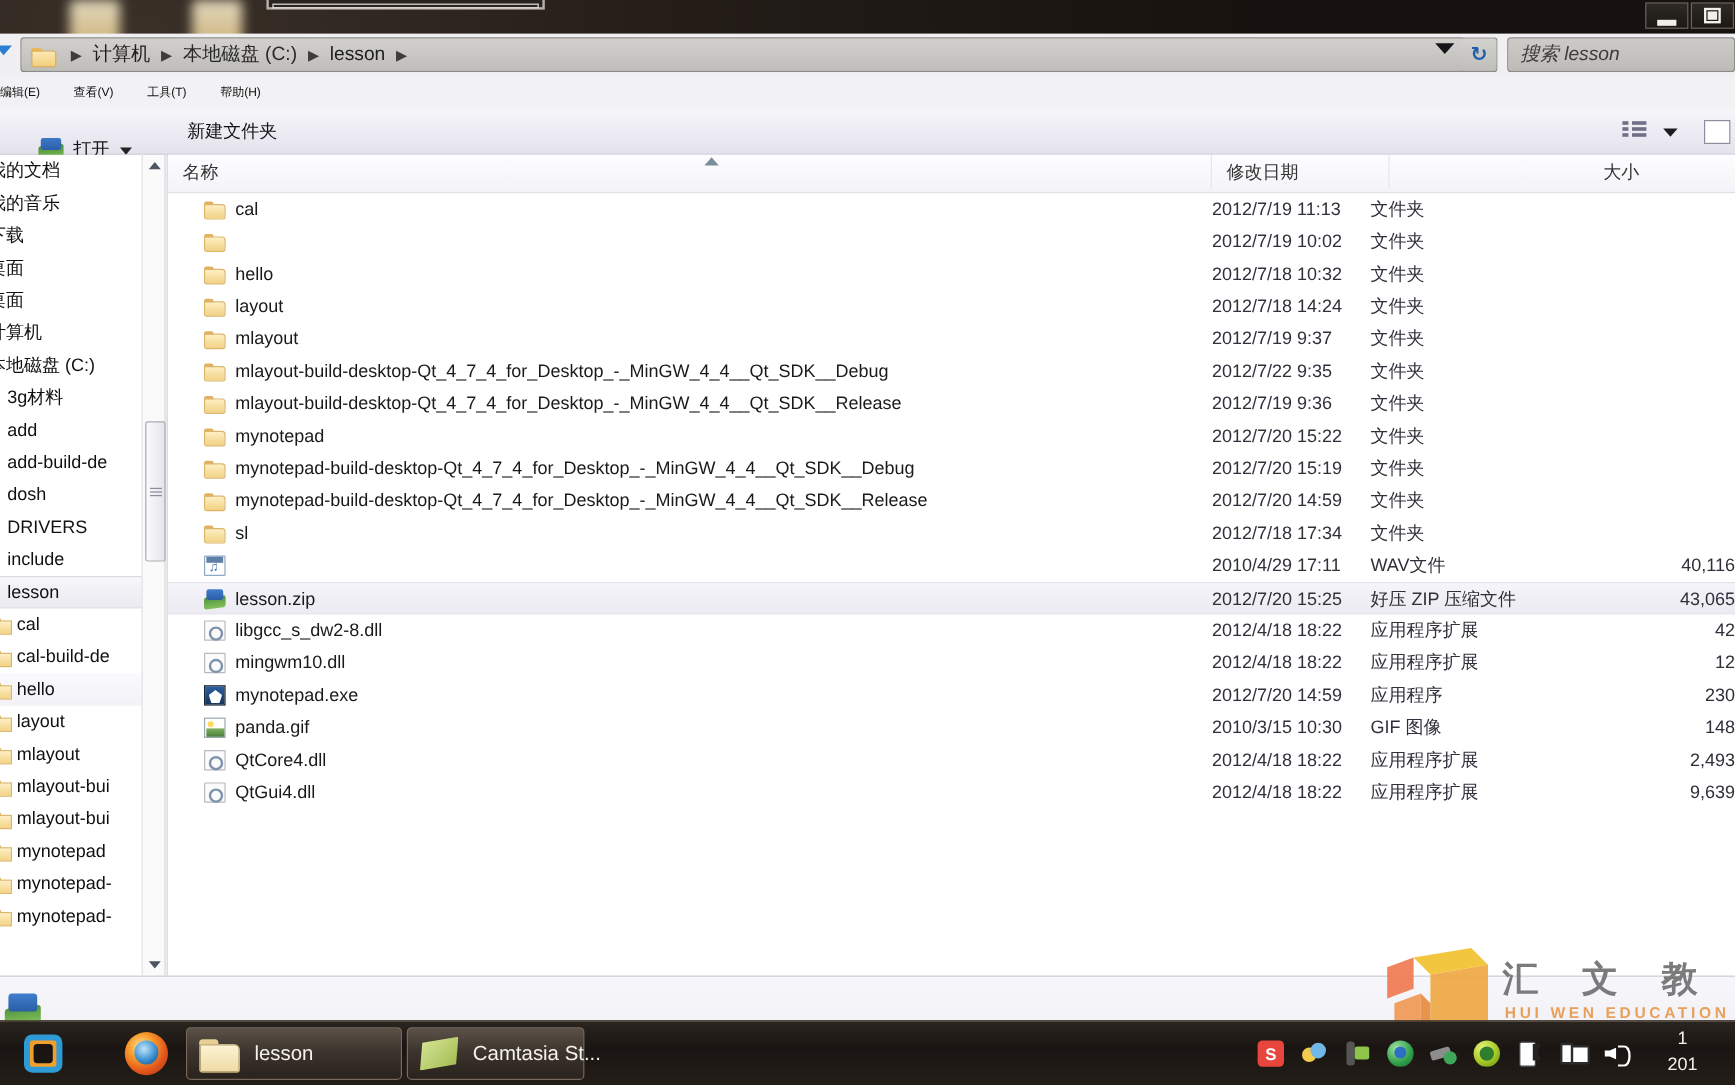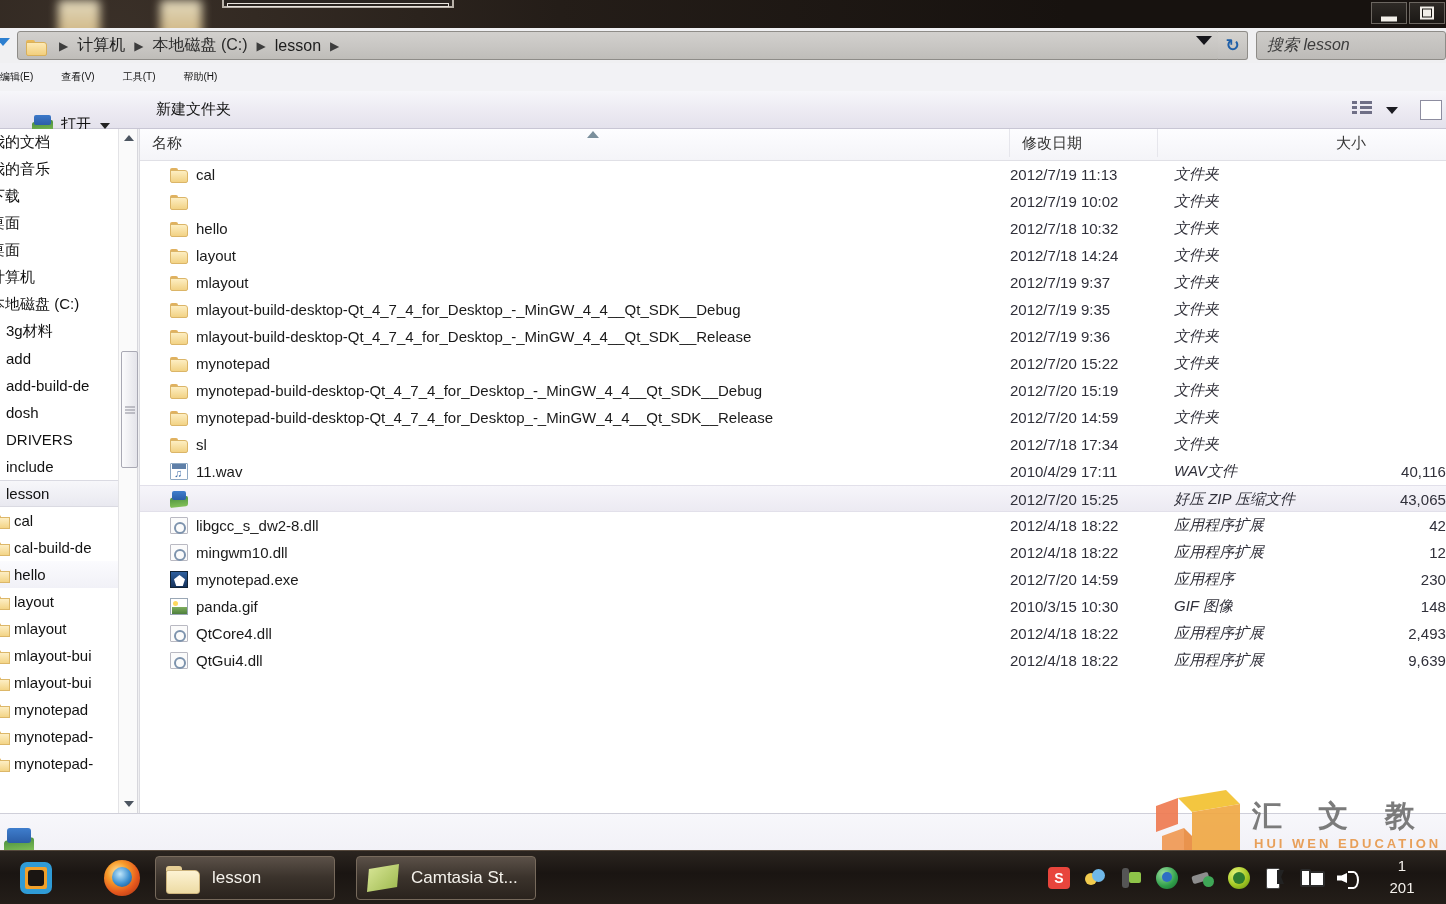--- a/index.html
+++ b/index.html
@@ -206,21 +206,21 @@
   #rows { position:absolute; left:0; top:32px; width:1306px; }
   .row { position:relative; height:27px; }
   .row.sel {
     background: linear-gradient(180deg,#f6f5fa,#eceaf2);
     border-top:1px solid #e2e0ea; border-bottom:1px solid #e2e0ea;
   }
   .cell { position:absolute; top:0; height:27px; display:flex; align-items:center;
           font-size:15px; color:#1a1a1a; white-space:nowrap; }
   .cell.name { left:0; width:870px; padding-left:30px; }
   .cell.date { left:870px; width:148px; color:#30303a; }
-  .cell.type { left:1034px; width:166px; color:#30303a;font-style:italic; }
+  .cell.type { left:1002px; width:166px; color:#30303a; }
   .cell.size { left:1184px; width:136px; justify-content:flex-end; padding-right:0px; color:#30303a; }
 
   .ico { position:absolute; left:30px; top:5px; width:18px; height:17px; }
   .cell.name .txt { margin-left:26px; }
 
   
   .ic-folder:before{content:"";position:absolute;left:0;top:2px;width:8px;height:3px;
     background:#e0b15f;border-radius:2px 2px 0 0;}
   .ic-folder:after{content:"";position:absolute;left:0;top:4px;width:16px;height:11px;
     background:linear-gradient(180deg,#fdeec2,#f2d284);border:1px solid #dbb568;border-radius:1px 3px 2px 2px;}
@@ -296,21 +296,21 @@
            background: radial-gradient(circle at 40% 35%, #bfe6fb 0%, #3b8fd0 55%, #14497f 100%); }
 
   .taskbtn {
     position:absolute; top:5px; height:44px;
     background: linear-gradient(180deg,#5b5148 0%, #3b332c 48%, #2a231d 100%);
     border:1px solid #776a5c; border-radius:4px;
     display:flex; align-items:center; padding-left:10px;
   }
   .taskbtn .lbl { font-size:17px; color:#f5f2ec; margin-left:12px; white-space:nowrap;}
   #task-lesson { left:155px; width:180px; }
-  #task-camtasia { left:356px; width:180px; }
+  #task-camtasia { left:339px; width:148px; }
   .tfolder{width:34px;height:28px;position:relative;flex:none;}
   .tfolder:before{content:"";position:absolute;left:0;top:2px;width:16px;height:5px;
     background:#e7cf96;border-radius:3px 3px 0 0;}
   .tfolder:after{content:"";position:absolute;left:0;top:6px;width:32px;height:22px;
     background:linear-gradient(180deg,#fdf3d4,#eddba4);border:1px solid #cdb47d;border-radius:2px 5px 3px 3px;}
   .tcam{width:32px;height:28px;flex:none;
     background:linear-gradient(135deg,#dbe89a,#9cb84c);
     clip-path:polygon(6% 18%,100% 0,94% 82%,0 100%);}
 
   
@@ -591,21 +591,21 @@
           </span>
           <span class="cell date">2012/7/19 9:37</span>
           <span class="cell type">文件夹</span>
           <span class="cell size"></span>
         </div>
         <div class="row">
           <span class="ico ic-folder"></span>
           <span class="cell name">
             <span class="txt">mlayout-build-desktop-Qt_4_7_4_for_Desktop_-_MinGW_4_4__Qt_SDK__Debug</span>
           </span>
-          <span class="cell date">2012/7/19 9:35</span>
+          <span class="cell date">2012/7/22 9:35</span>
           <span class="cell type">文件夹</span>
           <span class="cell size"></span>
         </div>
         <div class="row">
           <span class="ico ic-folder"></span>
           <span class="cell name">
             <span class="txt">mlayout-build-desktop-Qt_4_7_4_for_Desktop_-_MinGW_4_4__Qt_SDK__Release</span>
           </span>
           <span class="cell date">2012/7/19 9:36</span>
           <span class="cell type">文件夹</span>
@@ -642,29 +642,29 @@
           <span class="ico ic-folder"></span>
           <span class="cell name">
             <span class="txt">sl</span>
           </span>
           <span class="cell date">2012/7/18 17:34</span>
           <span class="cell type">文件夹</span>
           <span class="cell size"></span>
         </div>
         <div class="row">
           <span class="ico ic-wav"></span>
-          <span class="cell name">
-            <span class="txt">11.wav</span>
-          </span>
           <span class="cell date">2010/4/29 17:11</span>
           <span class="cell type">WAV文件</span>
           <span class="cell size">40,116 K</span>
         </div>
         <div class="row sel">
           <span class="ico ic-zip"></span>
+          <span class="cell name">
+            <span class="txt">lesson.zip</span>
+          </span>
           <span class="cell date">2012/7/20 15:25</span>
           <span class="cell type">好压 ZIP 压缩文件</span>
           <span class="cell size">43,065 K</span>
         </div>
         <div class="row">
           <span class="ico ic-dll"></span>
           <span class="cell name">
             <span class="txt">libgcc_s_dw2-8.dll</span>
           </span>
           <span class="cell date">2012/4/18 18:22</span>

